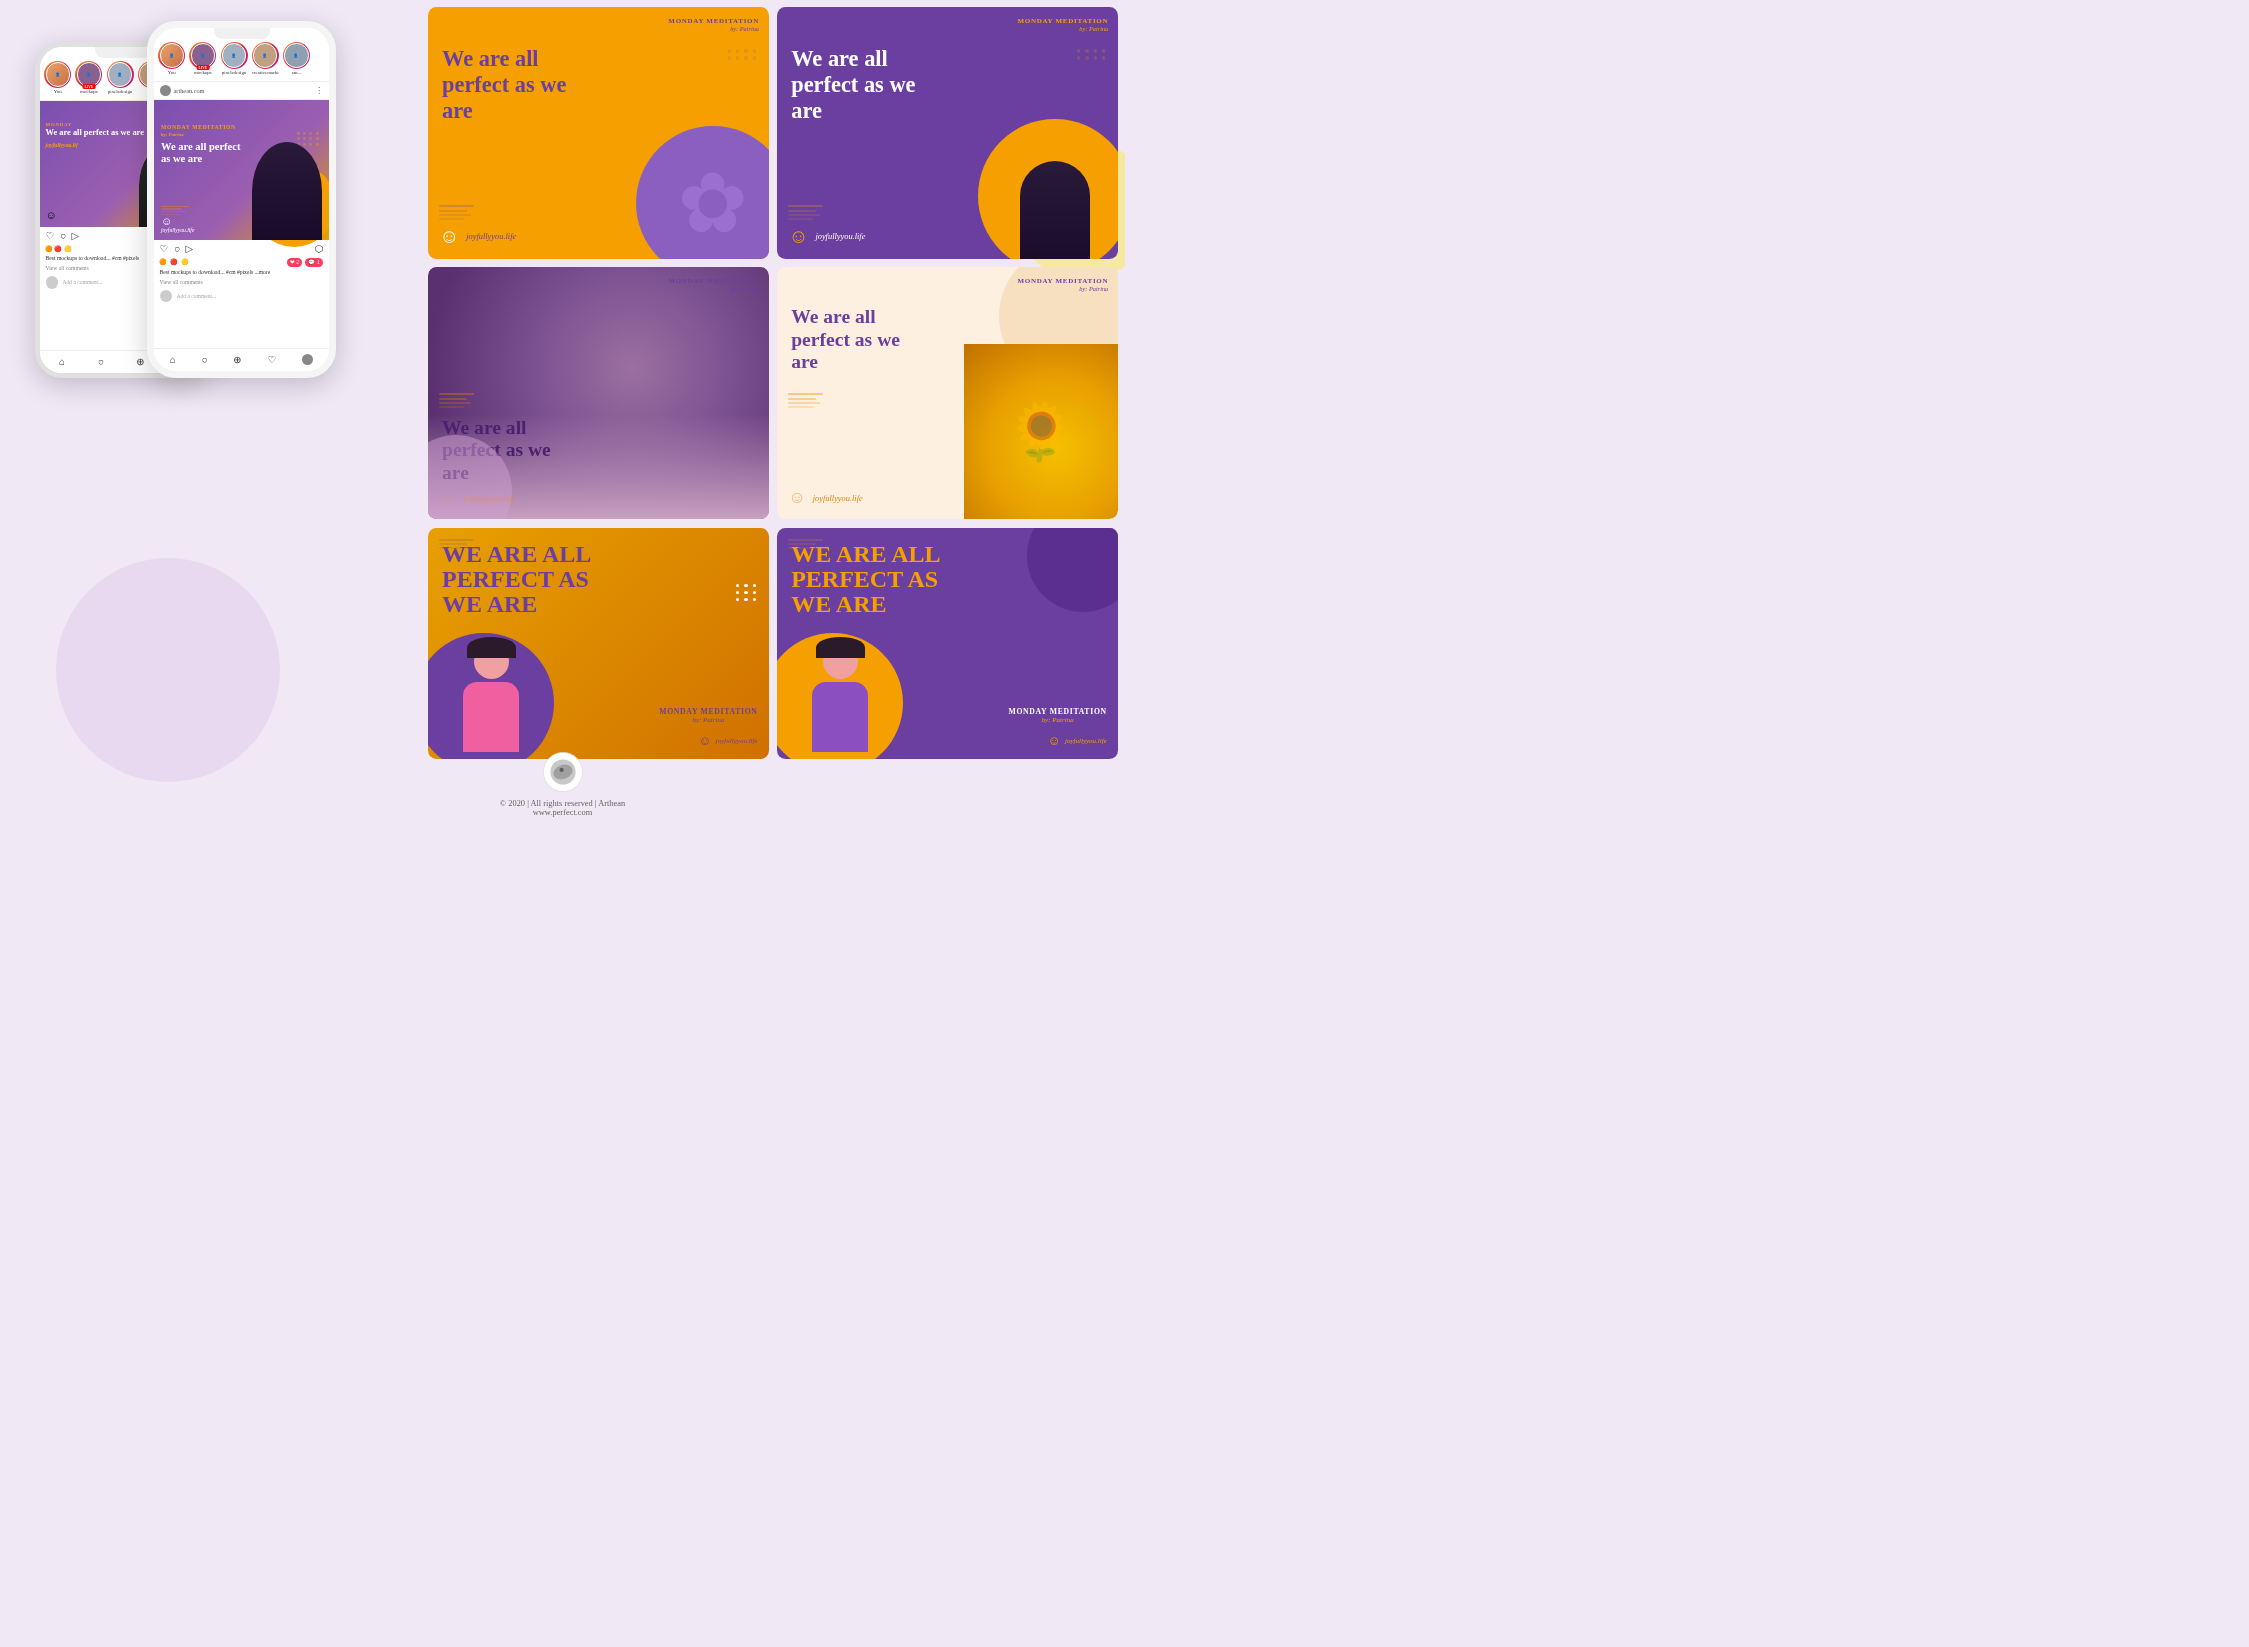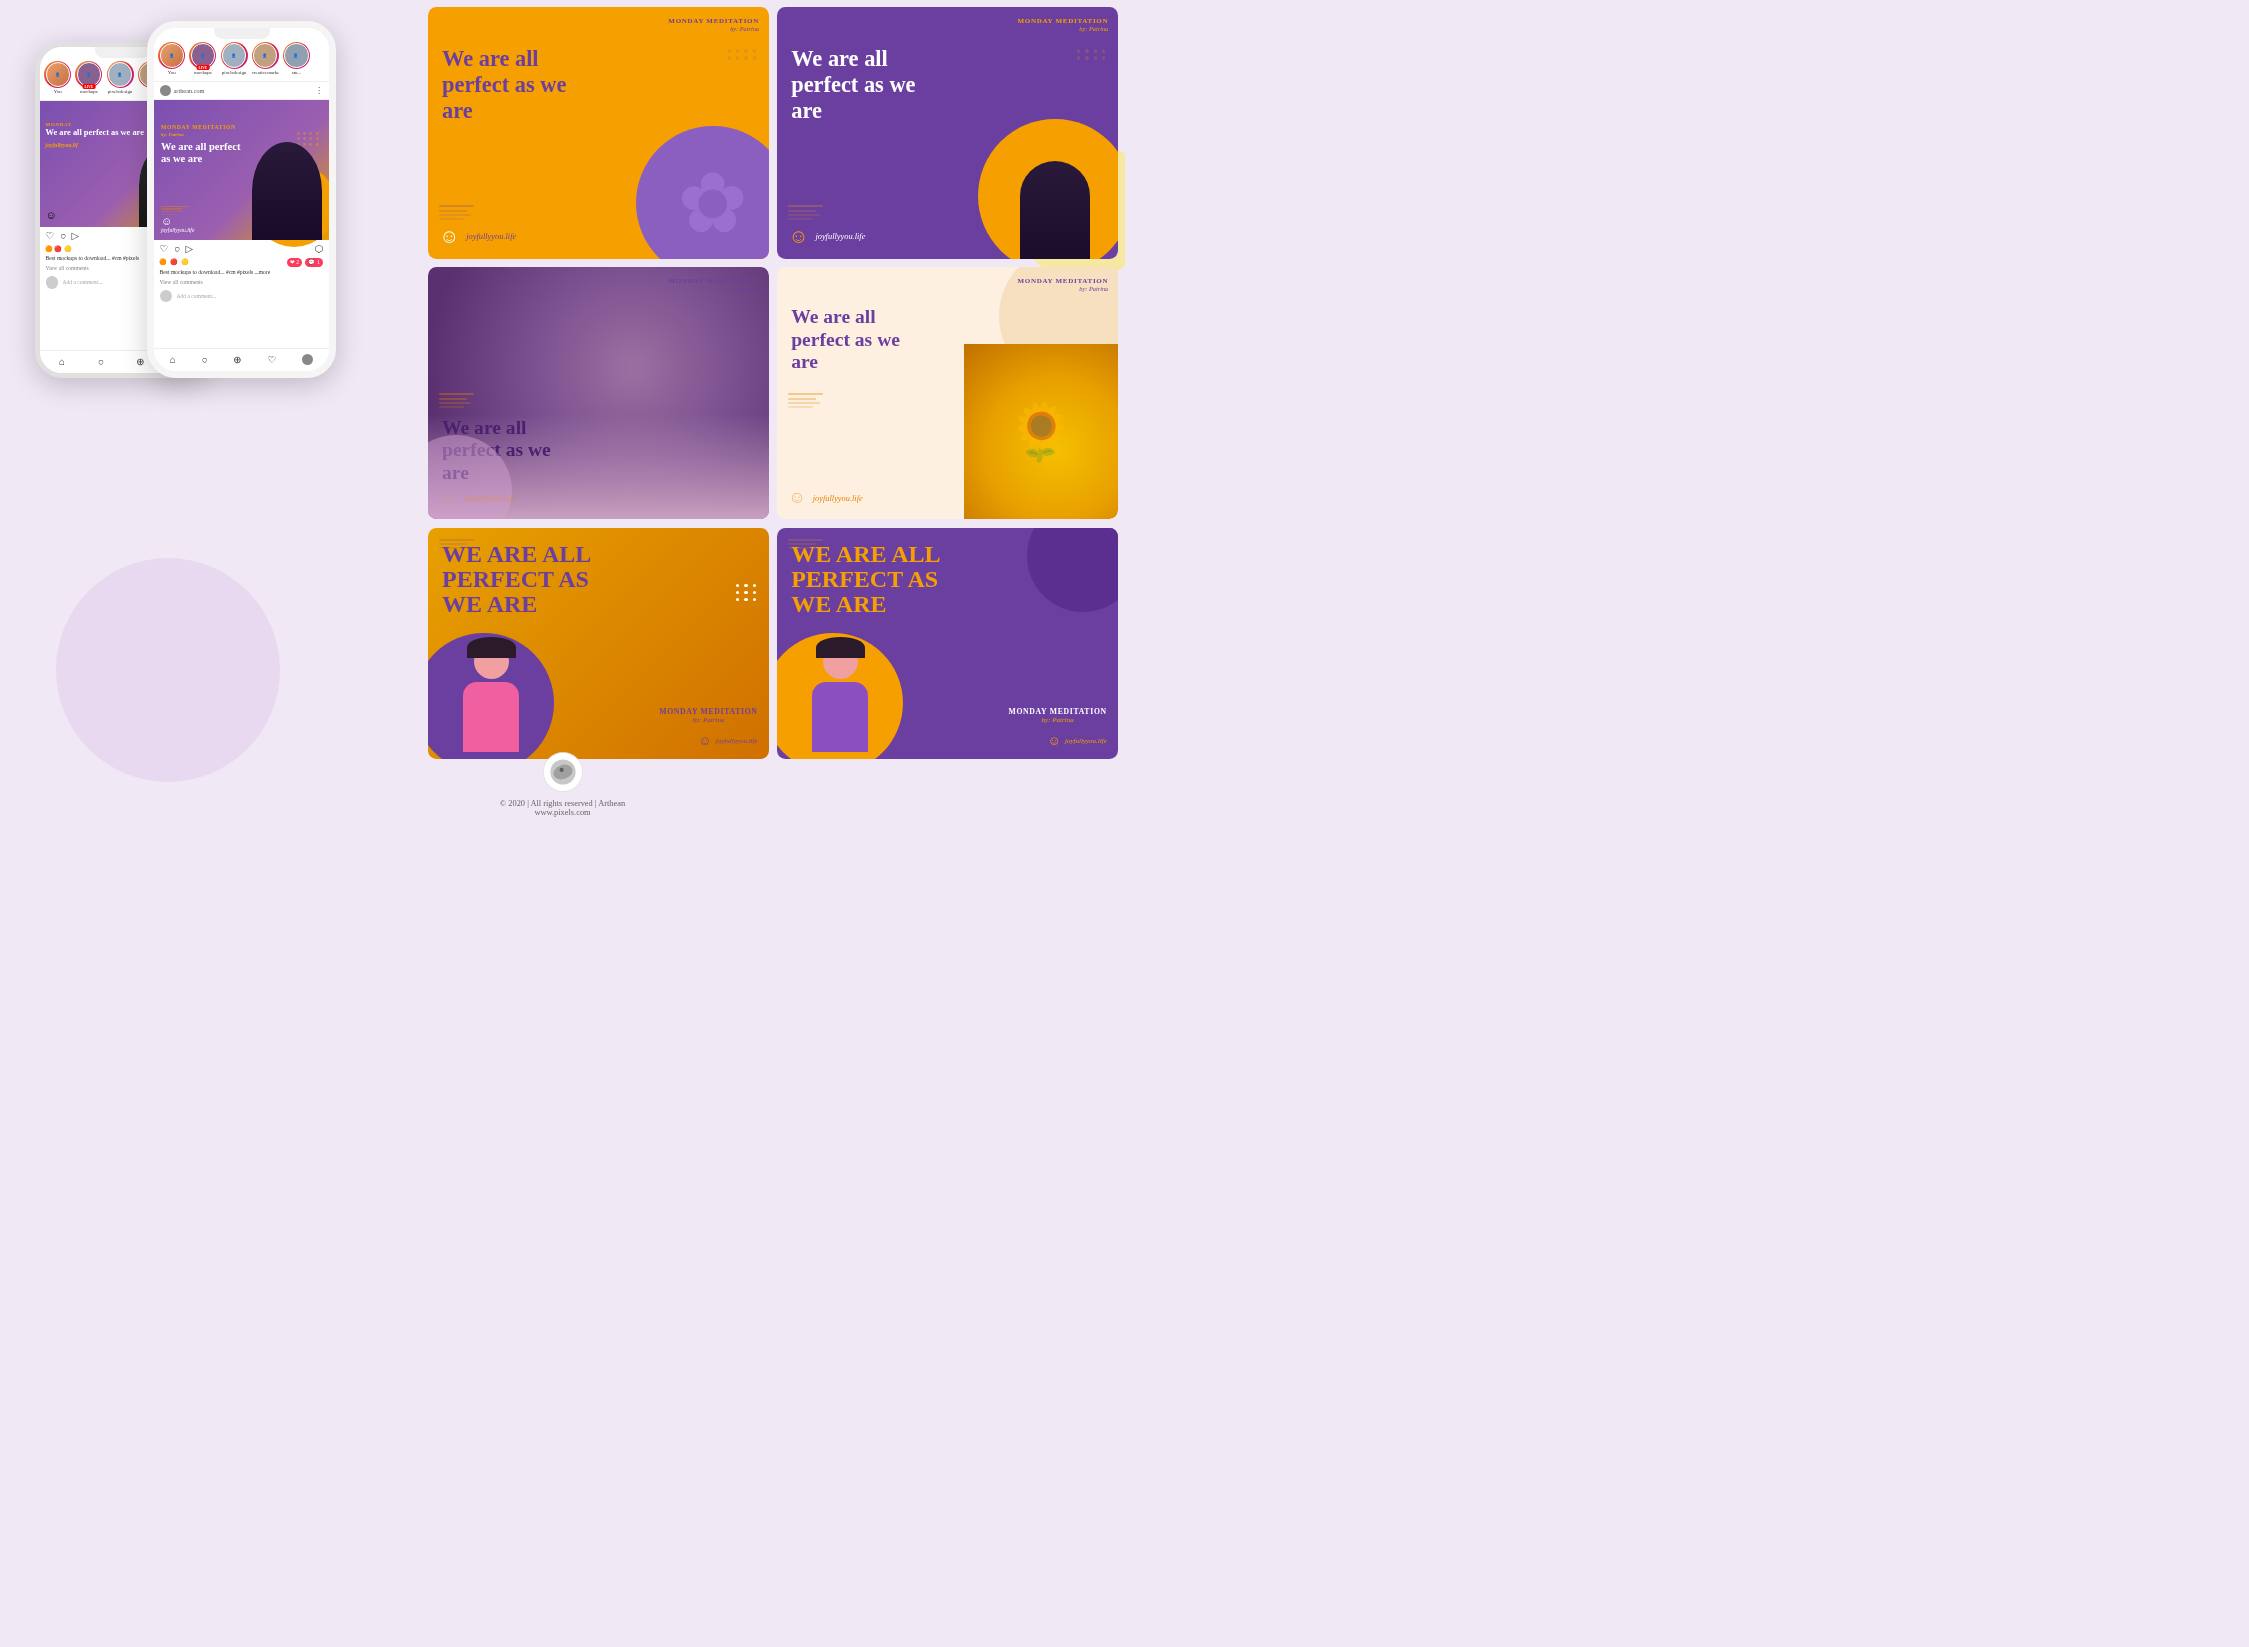--- a/index.html
+++ b/index.html
@@ -838,15 +838,15 @@
   <div class="footer-logo">
     <svg viewBox="0 0 60 60" xmlns="http://www.w3.org/2000/svg">
       <circle cx="30" cy="30" r="28" fill="white" stroke="#ddd" stroke-width="1"></circle>
 
       <circle cx="30" cy="30" r="18" fill="#c8c8c8"></circle>
       <ellipse cx="30" cy="30" rx="14" ry="10" fill="#a0a0a0" transform="rotate(-20,30,30)"></ellipse>
       <circle cx="28" cy="27" r="3" fill="#606060"></circle>
     </svg>
   </div>
   <div style="font-size:8.4px;color:#666;">© 2020 | All rights reserved | Arthean</div>
-  <div style="font-size:8.4px;color:#666;">www.pixels.com</div>
+  <div style="font-size:8.4px;color:#666;">www.perfect.com</div>
 </div>
 
 
 </body></html>

